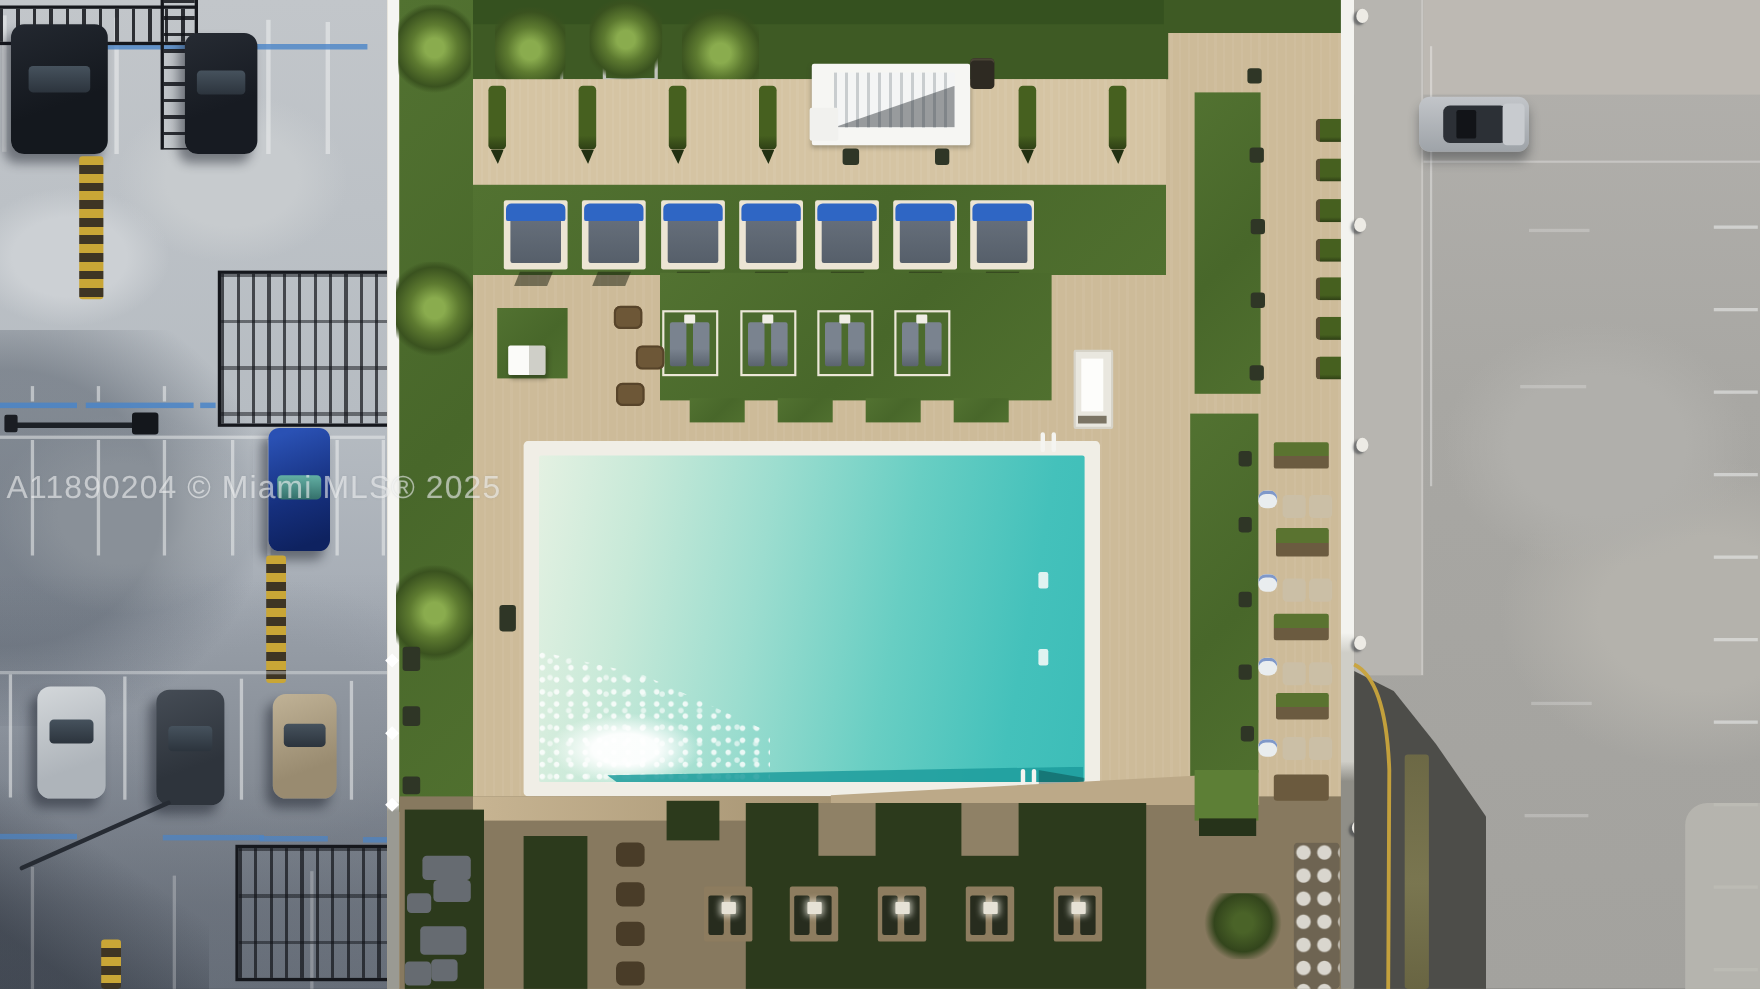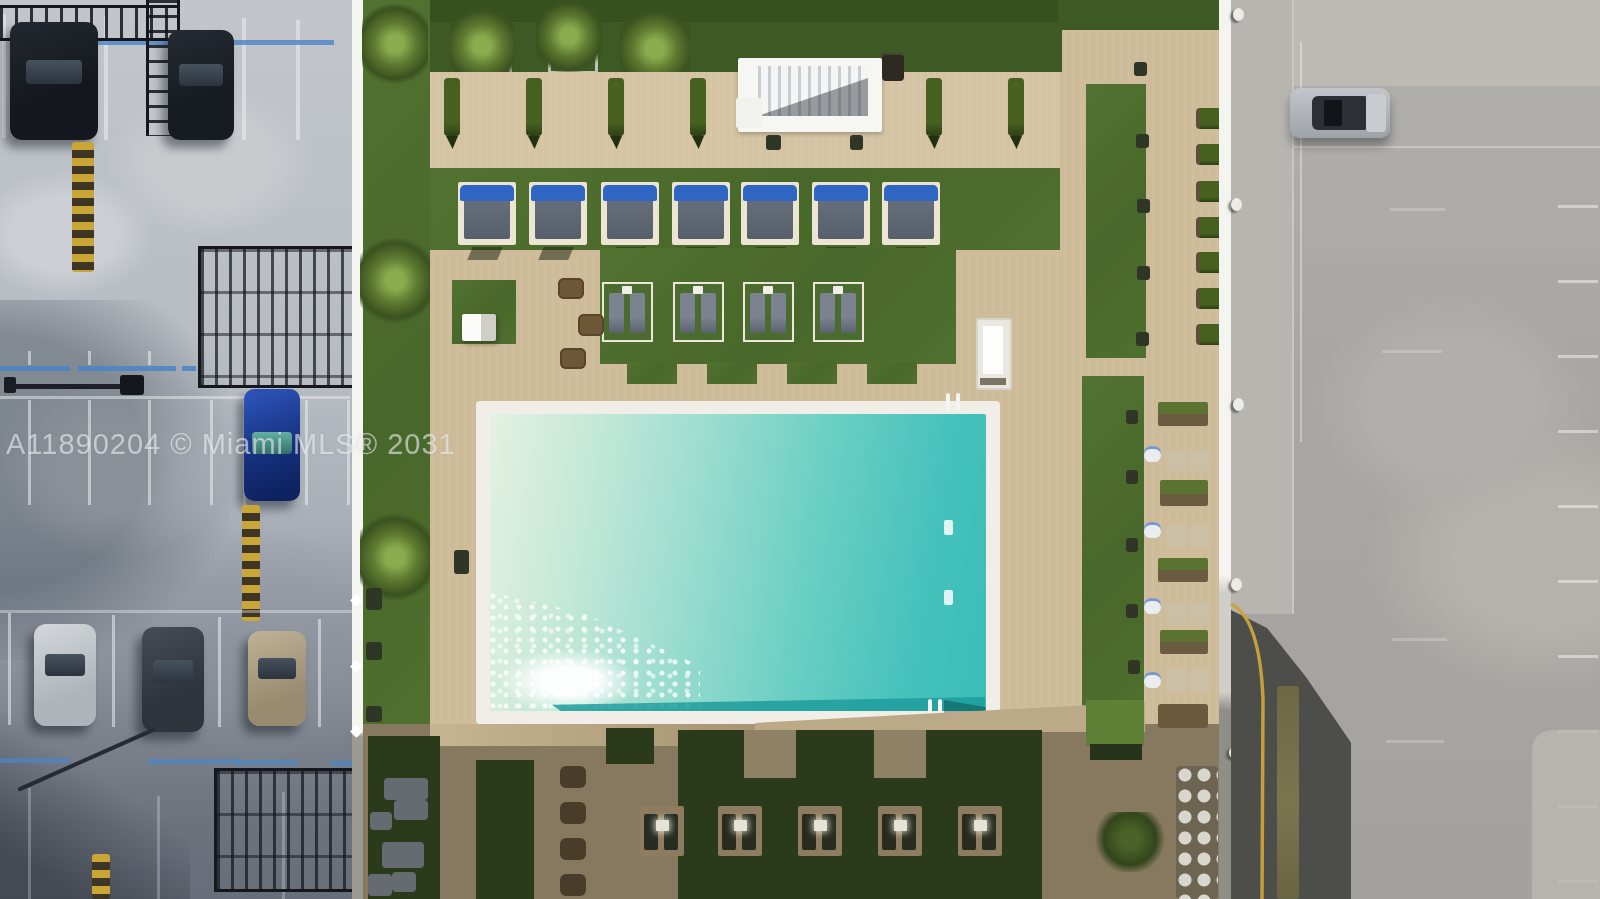--- a/index.html
+++ b/index.html
@@ -443,15 +443,15 @@
   <div class="a stripe faint" style="left:1558px;top:655px;width:40px;height:3px;"></div>
   <div class="a stripe faint" style="left:1558px;top:730px;width:40px;height:3px;"></div>
   <div class="a stripe faint" style="left:1558px;top:805px;width:40px;height:3px;"></div>
   <div class="a stripe faint" style="left:1558px;top:880px;width:40px;height:3px;"></div>
   <div class="a stripe vfaint" style="left:1390px;top:208px;width:55px;height:3px;"></div>
   <div class="a stripe vfaint" style="left:1382px;top:350px;width:60px;height:3px;"></div>
   <div class="a stripe vfaint" style="left:1392px;top:638px;width:55px;height:3px;"></div>
   <div class="a stripe vfaint" style="left:1386px;top:740px;width:58px;height:3px;"></div>
   <div class="a" style="left:1532px;top:730px;width:68px;height:169px;background:#b9b7b0;border-radius:20px 0 0 0;opacity:.85;"></div>
 
-  <div class="a watermark" style="left:6px;top:428px;">A11890204 © Miami MLS® 2031</div>
+  <div class="a watermark" style="left:6px;top:428px;">A11890204 © Miami MLS® 2025</div>
 
 </div>
 
 </body></html>

